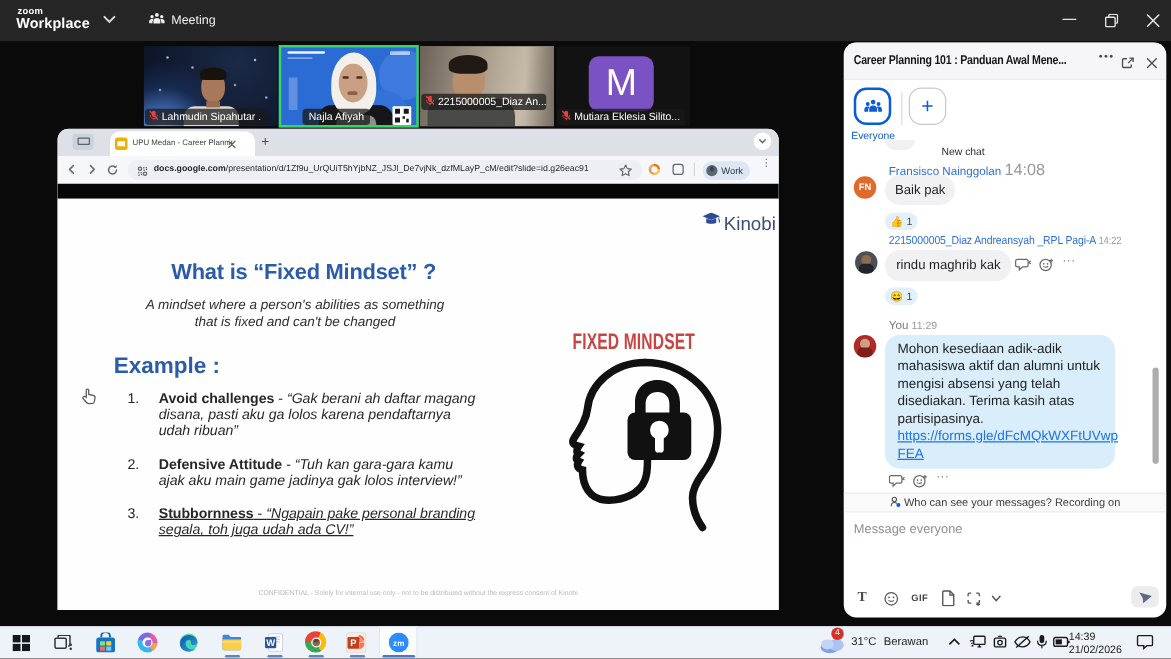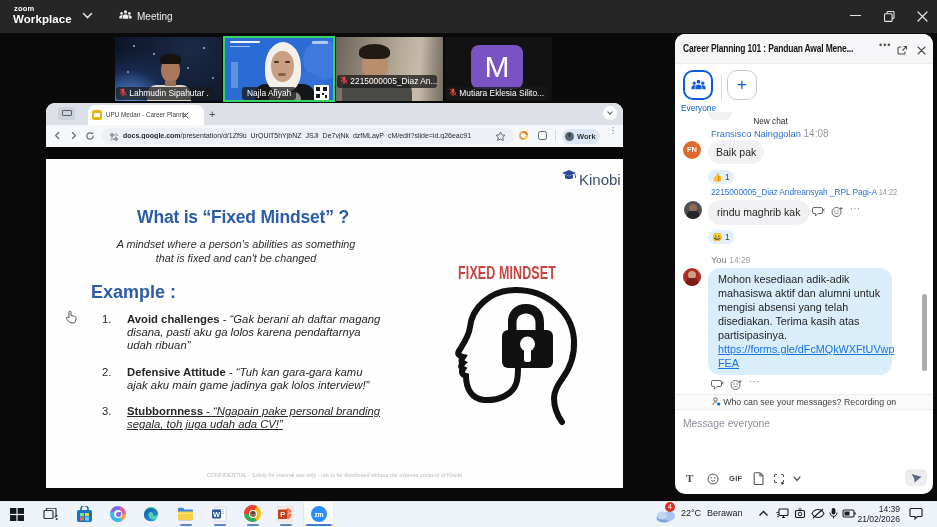--- a/index.html
+++ b/index.html
@@ -20,21 +20,21 @@
   .tabell { left:150px; top:8px; width:15px; height:15px; border:1px solid #bbb; border-radius:50%;
     color:#ccc; font-size:8px; text-align:center; line-height:13px; letter-spacing:.5px;}
   .wc-min { left:850px; top:15px; width:11px; height:1.4px; background:#e4e4e4; }
   
   
 
   
   #taskbar { left:0; top:501px; width:937px; height:26px; background:#eef2f9; border-top:1px solid #e0e4ec;}
   .tb-under { top:524px; height:2px; border-radius:2px; background:#5f84c0; }
   .tb-txt { color:#1b1b1b; font-size:9px; top:508px; }
-  .tray-time { color:#1b1b1b; font-size:8.5px; text-align:right; }
+  .tray-time { color:#1b1b1b; font-size:8.5px; text-align:left; }
 </style>
 </head>
 <body>
 <div id="stage">
 
   <div class="abs" id="topbar"></div>
   <div class="abs zw-zoom">zoom</div>
   <div class="abs zw-wp">Workplace</div>
   <svg class="abs" style="left:82px;top:12px" width="11" height="8" viewBox="0 0 11 8">
       <path d="M1.5 1.5 L5.5 5.5 L9.5 1.5" stroke="#dcdcdc" stroke-width="1.6" fill="none" stroke-linecap="round"></path>
@@ -206,21 +206,21 @@
       </svg>
     <div class="abs" style="left:473px;top:28px;width:9px;height:9px;border-radius:50%;background:conic-gradient(#e8710a 0 25%,#f6c144 25% 50%,#e8994a 50% 75%,#f0a05c 75% 100%);">
         <div class="abs" style="left:2.2px;top:2.2px;width:4.6px;height:4.6px;border-radius:50%;background:#f6f7fa;"></div>
       </div>
     <div class="abs" style="left:492px;top:28px;width:9px;height:9px;border:1.2px solid #5f6368;border-radius:2.5px;"></div>
     <div class="abs" style="left:509px;top:27px;width:1px;height:11px;background:#d4d7dc;"></div>
     <div class="abs" style="left:516px;top:25.5px;width:38px;height:15px;border-radius:8px;background:#dce6f5;">
       <div class="abs" style="left:3px;top:3px;width:9px;height:9px;border-radius:50%;background:#5b6770;">
           <div class="abs" style="left:2.7px;top:1.5px;width:3.6px;height:3.6px;border-radius:50%;background:#38424a;"></div>
         </div>
-      <div class="abs" style="left:15px;top:3.5px;color:#30343a;font-size:7.5px;font-weight:bold;">Work</div>
+      <div class="abs" style="left:15px;top:3.5px;color:#30343a;font-size:7.5px;">Work</div>
     </div>
     <div class="abs" style="left:563px;top:26px;color:#5f6368;font-size:8px;letter-spacing:0;line-height:4px;">⋮</div>
 
     <div class="abs" style="left:0;top:44px;width:577px;height:12px;background:#060606;"></div>
 
     <div class="abs" style="left:0;top:56px;width:577px;height:329px;background:#fefefe;overflow:hidden;">
 
       <svg class="abs" style="left:516px;top:11px" width="14" height="13" viewBox="0 0 14 13">
           <path d="M7 0 L14 3 L7 6 L0 3 Z" fill="#2d4a95"></path>
           <path d="M3 4.5 L7 6.2 L11 4.5 L11 8.2 C9.8 9.3 4.2 9.3 3 8.2 Z" fill="#2d4a95"></path>
@@ -298,21 +298,21 @@
           <path d="M12.7 7.3c1.6 0 2.8.9 2.8 2.4v1.9h-3.2v-1c0-1.1-.4-2.1-1.2-2.9.5-.26 1-.4 1.6-.4z"></path>
         </g>
       </svg>
     <div class="abs" style="left:0px;top:69px;width:47px;text-align:center;color:#0b5cd6;font-size:8.3px;">Everyone</div>
     <div class="abs" style="left:45.5px;top:40px;width:1px;height:26px;background:#dcdcdc;"></div>
     <div class="abs" style="left:52px;top:36px;width:30px;height:30px;border:1.4px solid #c9c9c9;border-radius:10px;color:#0b5cd6;font-size:17px;font-weight:400;text-align:center;line-height:28px;">+</div>
     <div class="abs" style="left:44px;top:82px;width:47px;text-align:center;color:#2d2d2d;font-size:8.3px;margin-left:28px;">New chat</div>
 
     <div class="abs" style="left:33px;top:78px;width:24px;height:8px;border-radius:0 0 9px 9px;background:#f1f1f4;"></div>
 
-    <div class="abs" style="left:36px;top:94px;color:#2e6fd6;font-size:9.3px;">Fransisco Nainggolan <span style="color:#999;font-size:10px;">14:08</span></div>
+    <div class="abs" style="left:36px;top:94px;color:#2e6fd6;font-size:9.3px;">Fransisco Nainggolan <span style="color:#999;font-size:13px;">14:08</span></div>
     <div class="abs" style="left:8px;top:107px;width:18px;height:18px;border-radius:50%;background:#e06a2b;color:#fff;font-size:7.5px;font-weight:700;text-align:center;line-height:18px;">FN</div>
     <div class="abs" style="left:33px;top:106px;height:24px;border-radius:12px;background:#f1f1f4;color:#1f1f1f;font-size:10.5px;line-height:24px;padding:0 8px;">Baik pak</div>
     <div class="abs" style="left:33px;top:136px;width:26px;height:14px;border-radius:8px;background:#e1f0fc;font-size:8.5px;line-height:14px;color:#333;text-align:center;">👍<span style="color:#444"> 1</span></div>
 
     <div class="abs" style="left:36px;top:153px;color:#2e6fd6;font-size:9.3px;white-space:nowrap;letter-spacing:-.1px;transform:scaleX(.9);transform-origin:left center;">2215000005_Diaz Andreansyah _RPL Pagi-A <span style="color:#999;font-size:8.4px;">14:22</span></div>
     <div class="abs" style="left:9px;top:167px;width:18px;height:18px;border-radius:50%;background:#4c4f55;overflow:hidden;">
         <div class="abs" style="left:5px;top:3px;width:8px;height:8px;border-radius:50%;background:#8c6b52;"></div>
         <div class="abs" style="left:3px;top:10px;width:12px;height:8px;border-radius:4px;background:#23252a;"></div>
       </div>
     <div class="abs" style="left:33px;top:166px;height:25px;border-radius:12px;background:#f1f1f4;color:#1f1f1f;font-size:10.5px;line-height:25px;padding:0 9px;">rindu maghrib kak</div>
@@ -323,21 +323,21 @@
     <svg class="abs" style="left:156px;top:172px" width="12" height="12" viewBox="0 0 12 12">
         <circle cx="5.5" cy="6" r="4.5" fill="none" stroke="#6a6a6a" stroke-width="1"></circle>
         <circle cx="4" cy="5" r=".7" fill="#6a6a6a"></circle>
         <circle cx="7" cy="5" r=".7" fill="#6a6a6a"></circle>
         <path d="M3.5 7 c.8 1 3 1 4 0" stroke="#6a6a6a" stroke-width=".9" fill="none"></path>
         <path d="M10 1 v3 M8.5 2.5 h3" stroke="#6a6a6a" stroke-width=".9"></path>
       </svg>
     <div class="abs" style="left:175px;top:169px;color:#6a6a6a;font-size:9px;letter-spacing:.5px;">···</div>
     <div class="abs" style="left:33px;top:196px;width:26px;height:14px;border-radius:8px;background:#e1f0fc;font-size:8.5px;line-height:14px;color:#333;text-align:center;">😄<span style="color:#444"> 1</span></div>
 
-    <div class="abs" style="left:36px;top:221px;color:#7a7a7a;font-size:9.3px;">You <span style="color:#999;font-size:8.4px;">14:29</span></div>
+    <div class="abs" style="left:36px;top:221px;color:#7a7a7a;font-size:9.3px;">You <span style="color:#999;font-size:8.4px;">11:29</span></div>
     <div class="abs" style="left:8px;top:234px;width:18px;height:18px;border-radius:50%;background:#b02a26;overflow:hidden;">
         <div class="abs" style="left:5px;top:3px;width:8px;height:8px;border-radius:50%;background:#caa07e;"></div>
         <div class="abs" style="left:3px;top:10px;width:12px;height:8px;border-radius:4px;background:#7e1d1a;"></div>
       </div>
     <div class="abs" style="left:33px;top:234px;width:184px;border-radius:12px;background:#d9edfb;color:#1f1f1f;font-size:10.8px;line-height:14px;padding:4px 10px 5px;white-space:nowrap;">Mohon kesediaan adik-adik<br>mahasiswa aktif dan alumni untuk<br>mengisi absensi yang telah<br>disediakan. Terima kasih atas<br>partisipasinya.<br><a style="color:#1a73e8;text-decoration:underline;">https://forms.gle/dFcMQkWXFtUVwp</a><br><a style="color:#1a73e8;text-decoration:underline;">FEA</a></div>
     <svg class="abs" style="left:36px;top:345px" width="13" height="12" viewBox="0 0 13 12">
         <path d="M2 1.5 h7 a1.5 1.5 0 0 1 1.5 1.5 v3 a1.5 1.5 0 0 1-1.5 1.5 H6 L3.5 10 V7.5 H2 A1.5 1.5 0 0 1 .5 6 V3 A1.5 1.5 0 0 1 2 1.5z" fill="none" stroke="#6a6a6a" stroke-width="1"></path>
         <path d="M11 4 l1.6-1.2 M11 4 l1.6 1" stroke="#6a6a6a" stroke-width="1" fill="none"></path>
       </svg>
     <svg class="abs" style="left:55px;top:345px" width="12" height="12" viewBox="0 0 12 12">
@@ -472,21 +472,21 @@
       <text x="8" y="10.8" font-size="6.5" font-weight="bold" fill="#fff" text-anchor="middle" font-family="Liberation Sans">zm</text>
     </svg>
   <div class="abs tb-under" style="left:306px;width:26px;background:#4a78c2;"></div>
 
   <svg class="abs" style="left:655px;top:506px" width="22" height="17" viewBox="0 0 22 17">
       <ellipse cx="9" cy="12" rx="7.5" ry="4.5" fill="#7da3e0"></ellipse>
       <ellipse cx="14" cy="10" rx="6" ry="4.8" fill="#a9c4f0"></ellipse>
       <ellipse cx="7" cy="9.5" rx="5" ry="4" fill="#c4d5f4"></ellipse>
     </svg>
   <div class="abs" style="left:665px;top:502px;width:10px;height:10px;border-radius:50%;background:#d93025;color:#fff;font-size:7px;text-align:center;line-height:10px;">4</div>
-  <div class="abs tb-txt" style="left:681px;">22°C</div>
+  <div class="abs tb-txt" style="left:681px;">31°C</div>
   <div class="abs tb-txt" style="left:707px;">Berawan</div>
 
   <svg class="abs" style="left:758px;top:509px" width="11" height="9" viewBox="0 0 11 9">
       <path d="M1.5 6.5 L5.5 2.5 L9.5 6.5" stroke="#1b1b1b" stroke-width="1.3" fill="none"></path>
     </svg>
   <svg class="abs" style="left:775px;top:508px" width="14" height="12" viewBox="0 0 14 12">
       <rect x="4" y="1" width="9" height="6.5" rx=".8" fill="none" stroke="#1b1b1b" stroke-width="1.1"></rect>
       <path d="M7 9.5 h3 M8.5 7.5 v2" stroke="#1b1b1b" stroke-width="1.1"></path>
       <path d="M1 5 c.8-.8 2.2-.8 3 0 M2 6.8 c.5-.5 1.5-.5 2 0" stroke="#1b1b1b" stroke-width=".9" fill="none"></path>
       <circle cx="3" cy="8.6" r=".8" fill="#1b1b1b"></circle>

